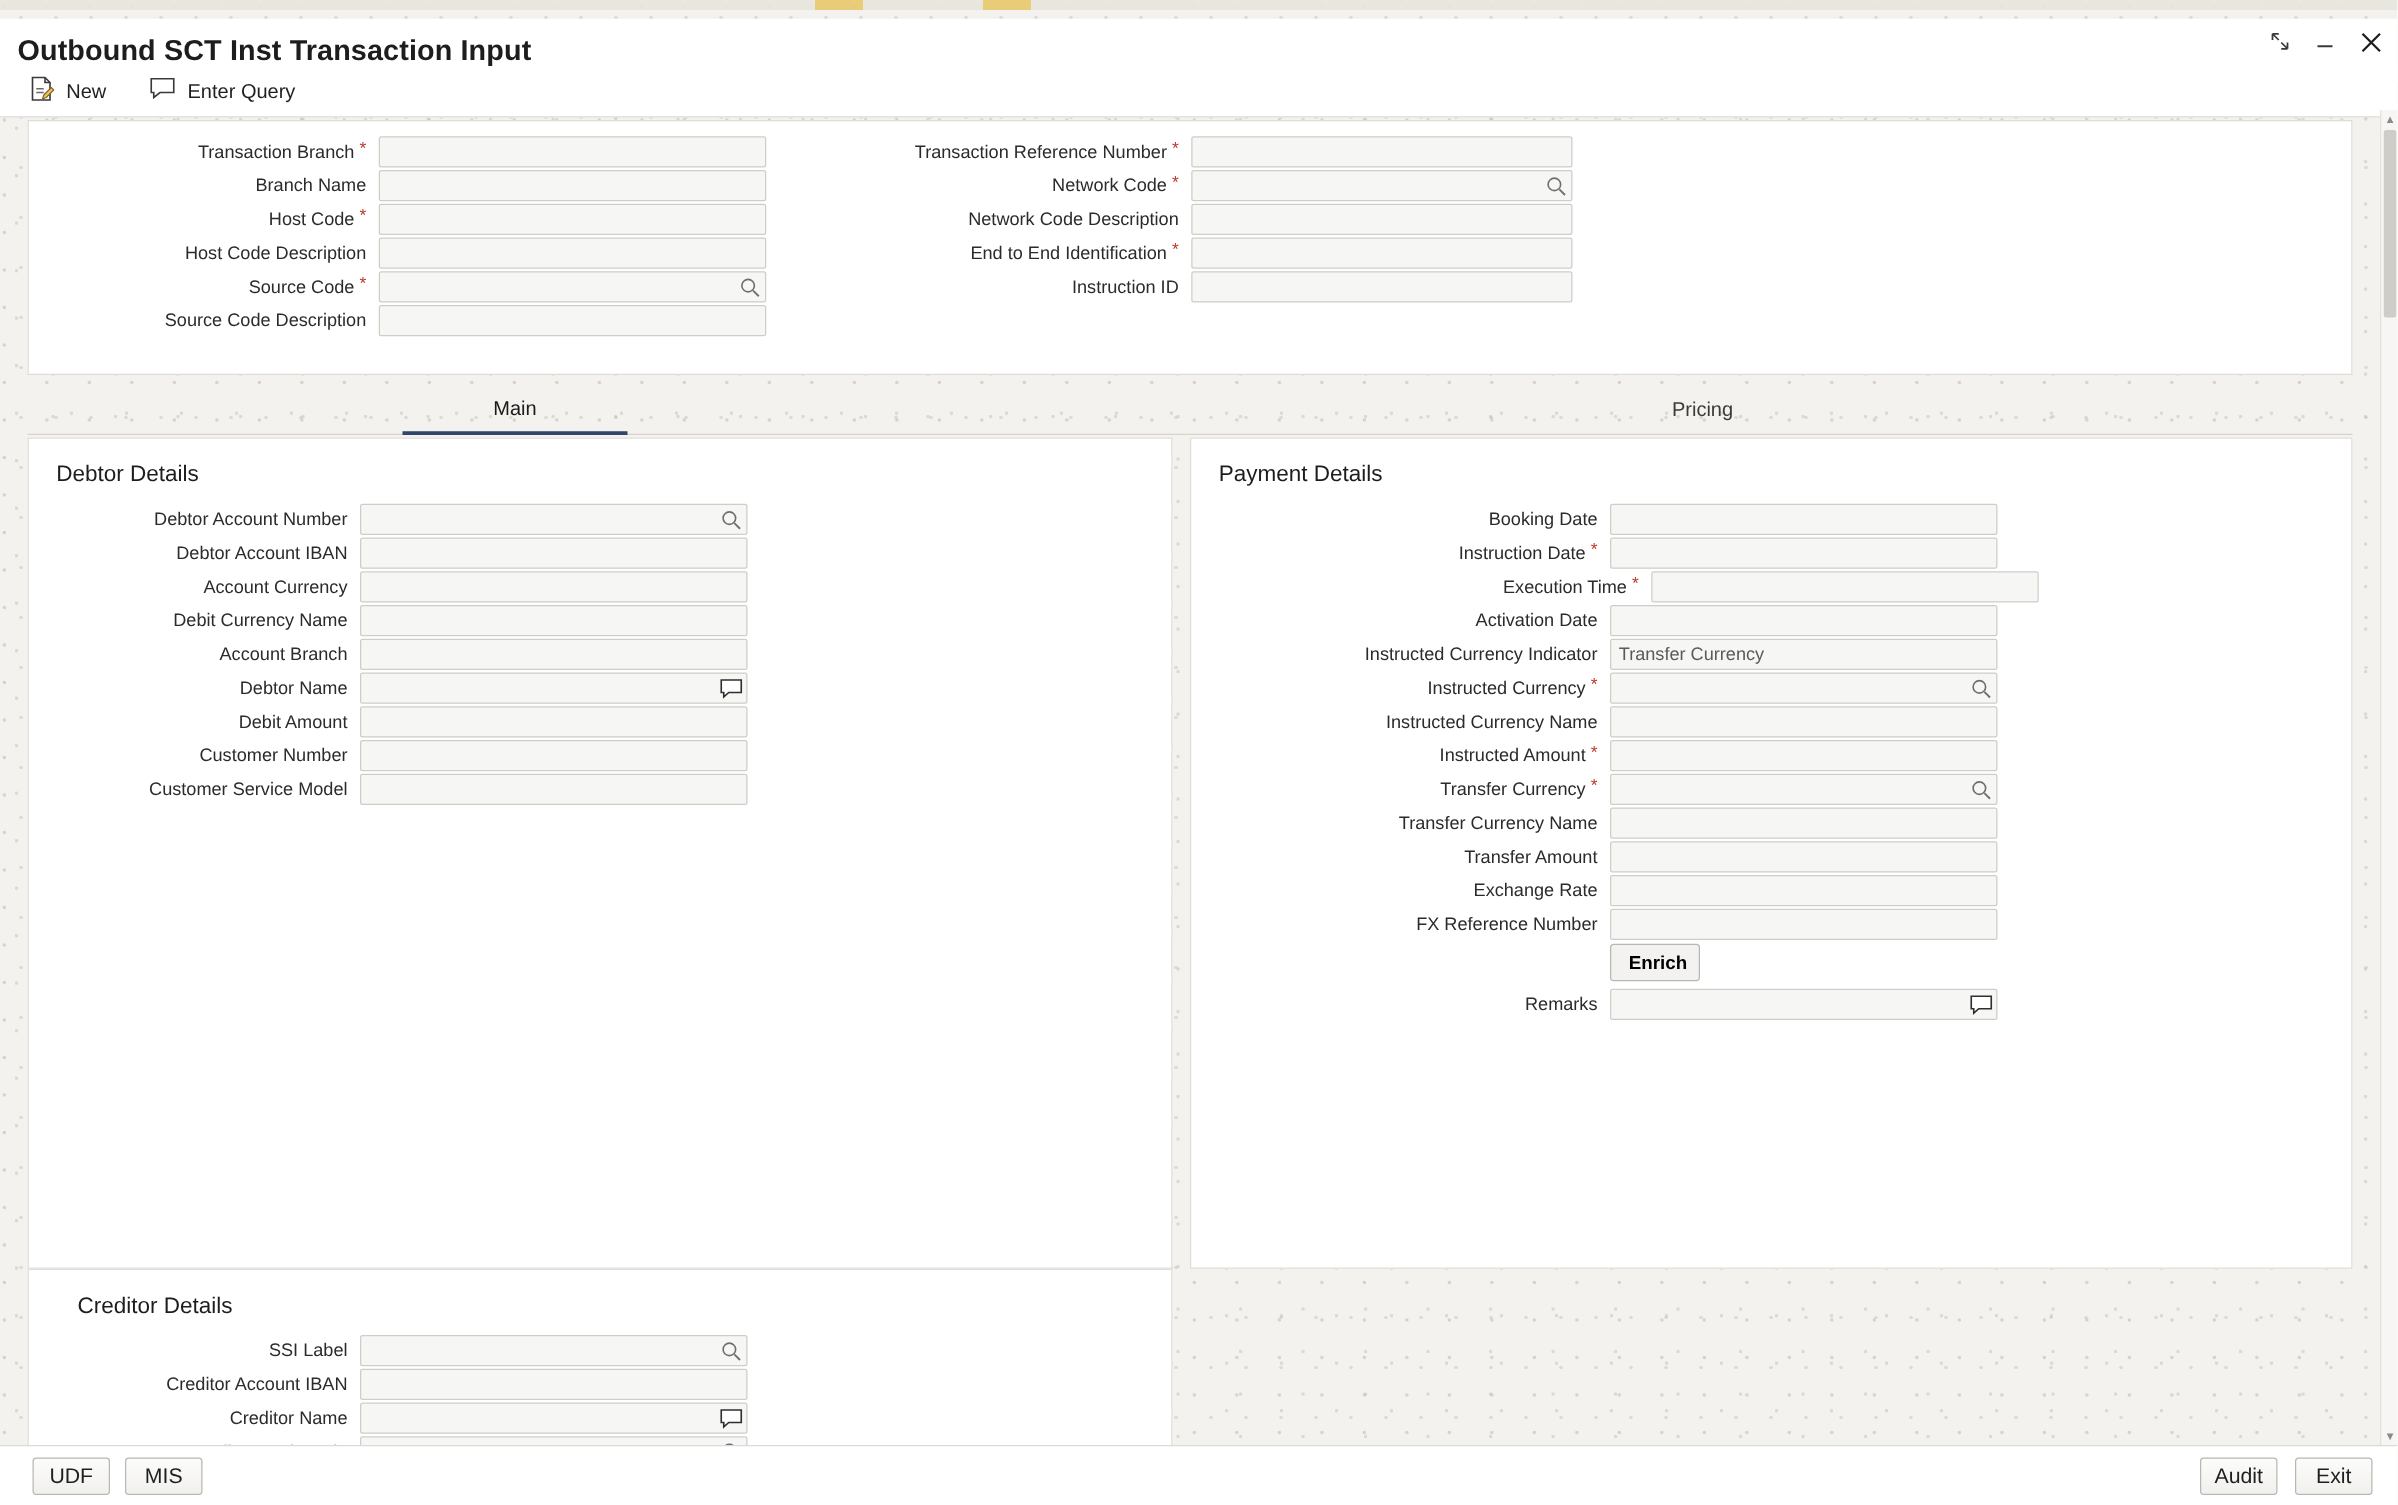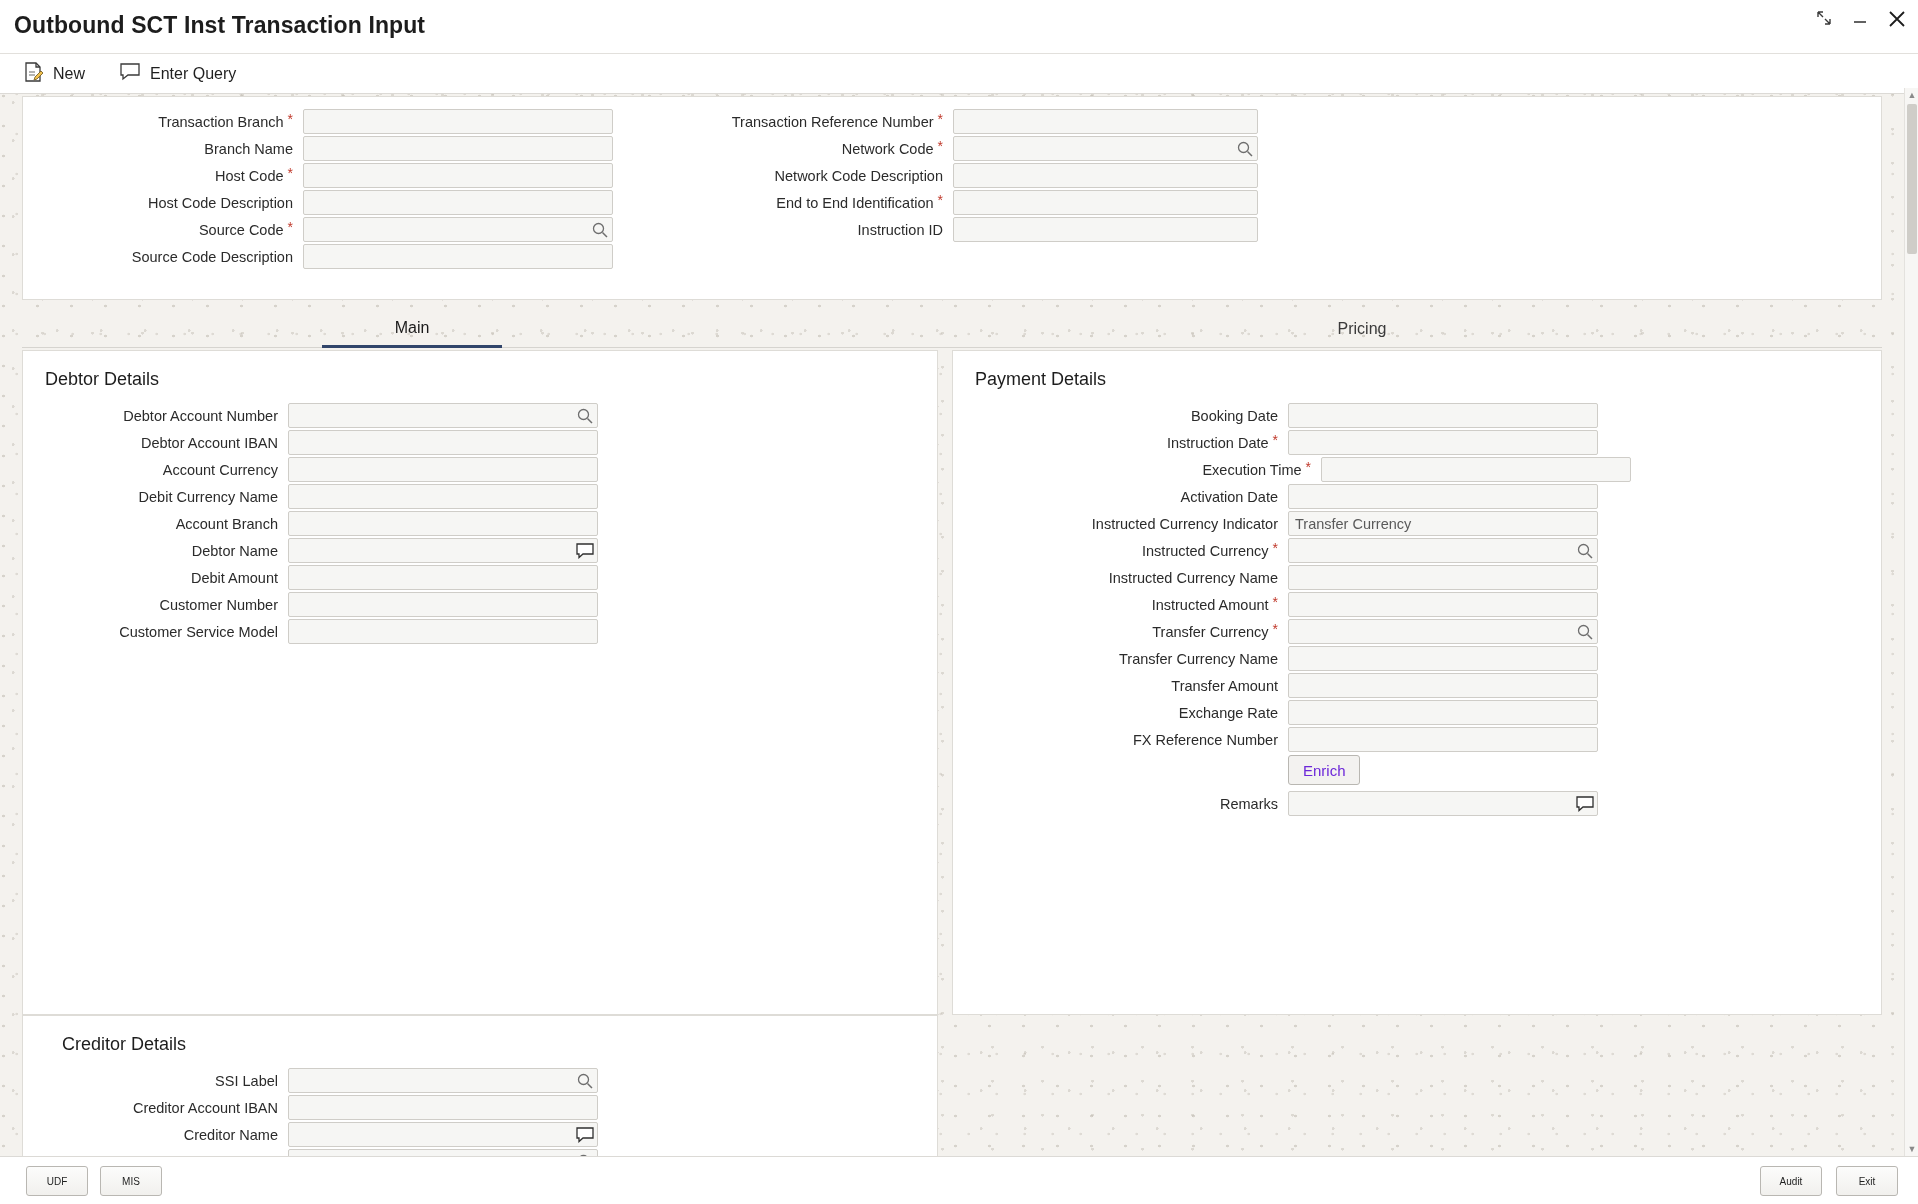--- a/index.html
+++ b/index.html
@@ -31,21 +31,21 @@
     opacity: 0.9;
   }
 
   
   .window {
     position: absolute; left: 0; top: 0;
     width: 1918px; height: 1204px;
     background: transparent;
   }
   .titlebar {
-    position: absolute; left: 0; top: 0; width: 1918px; height: 54px;
+    position: absolute; left: 0; top: 15px; width: 1918px; height: 54px;
     background: #ffffff;
     border-bottom: 1px solid #e2e0dc;
   }
   .title {
     position: absolute; left: 14px; top: 12px;
     font-size: 23px; font-weight: bold; color: #1d1d1d;
     letter-spacing: 0.1px;
   }
   .win-ctrls {
     position: absolute; right: 10px; top: 8px;
@@ -131,34 +131,34 @@
   .debtor-panel { position: absolute; left: 22px; top: 256px; width: 916px; height: 665px; }
   .payment-panel { position: absolute; left: 952px; top: 256px; width: 930px; height: 665px; }
   .creditor-panel { position: absolute; left: 22px; top: 921px; width: 916px; height: 220px; }
 
   .btn {
     background: linear-gradient(#fbfbfa, #f0efec);
     border: 1px solid #b9b7b2; border-radius: 3px;
     font-size: 15px; color: #1f1f1f; height: 30px; padding: 0 14px;
     cursor: pointer; font-family: "Liberation Sans", sans-serif;
   }
-  .btn.disabled { color: #6d28d9; background: #f3f2f0; cursor: default; }
+  .btn.disabled { color: #000000; background: #f3f2f0; cursor: default; font-weight: bold; }
 
   
   .footer {
     position: absolute; left: 0; bottom: 0; width: 1918px; height: 48px;
     background: #ffffff; border-top: 1px solid #dcdad6;
   }
   .footer-left { position: absolute; left: 26px; top: 9px; display: flex; gap: 12px; }
   .footer-right { position: absolute; right: 20px; top: 9px; display: flex; gap: 14px; }
   .fbtn {
     min-width: 62px; height: 30px;
     background: linear-gradient(#fcfcfb, #f1f0ed);
     border: 1px solid #b9b7b2; border-radius: 3px;
-    font-size: 10px; color: #1f1f1f;
+    font-size: 17px; color: #1f1f1f;
     display: flex; align-items: center; justify-content: center;
     cursor: pointer;
   }
 </style>
 </head>
 <body>
 
 <div class="page">
   <div class="top-ribbon"></div>
 

